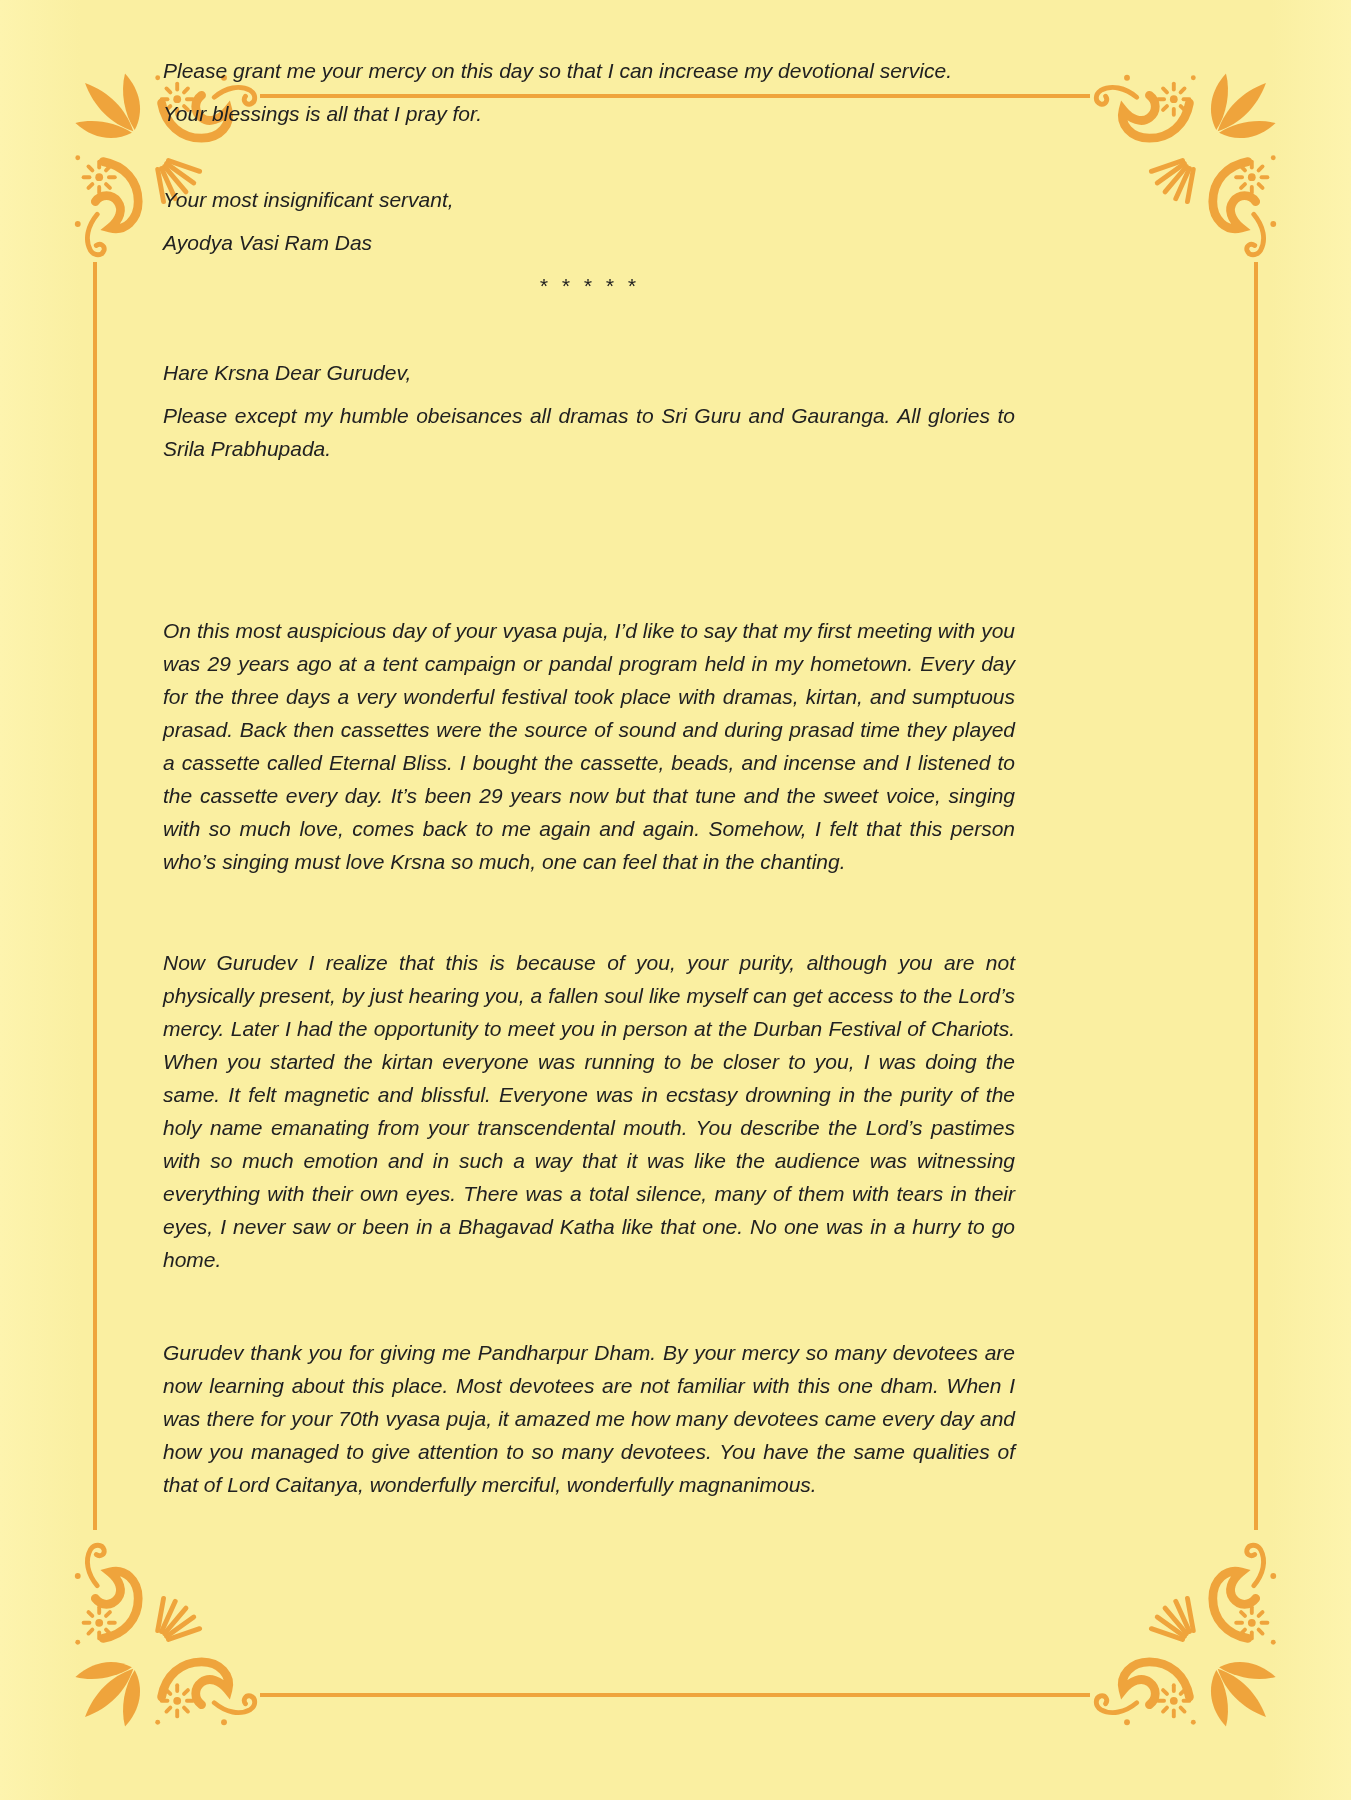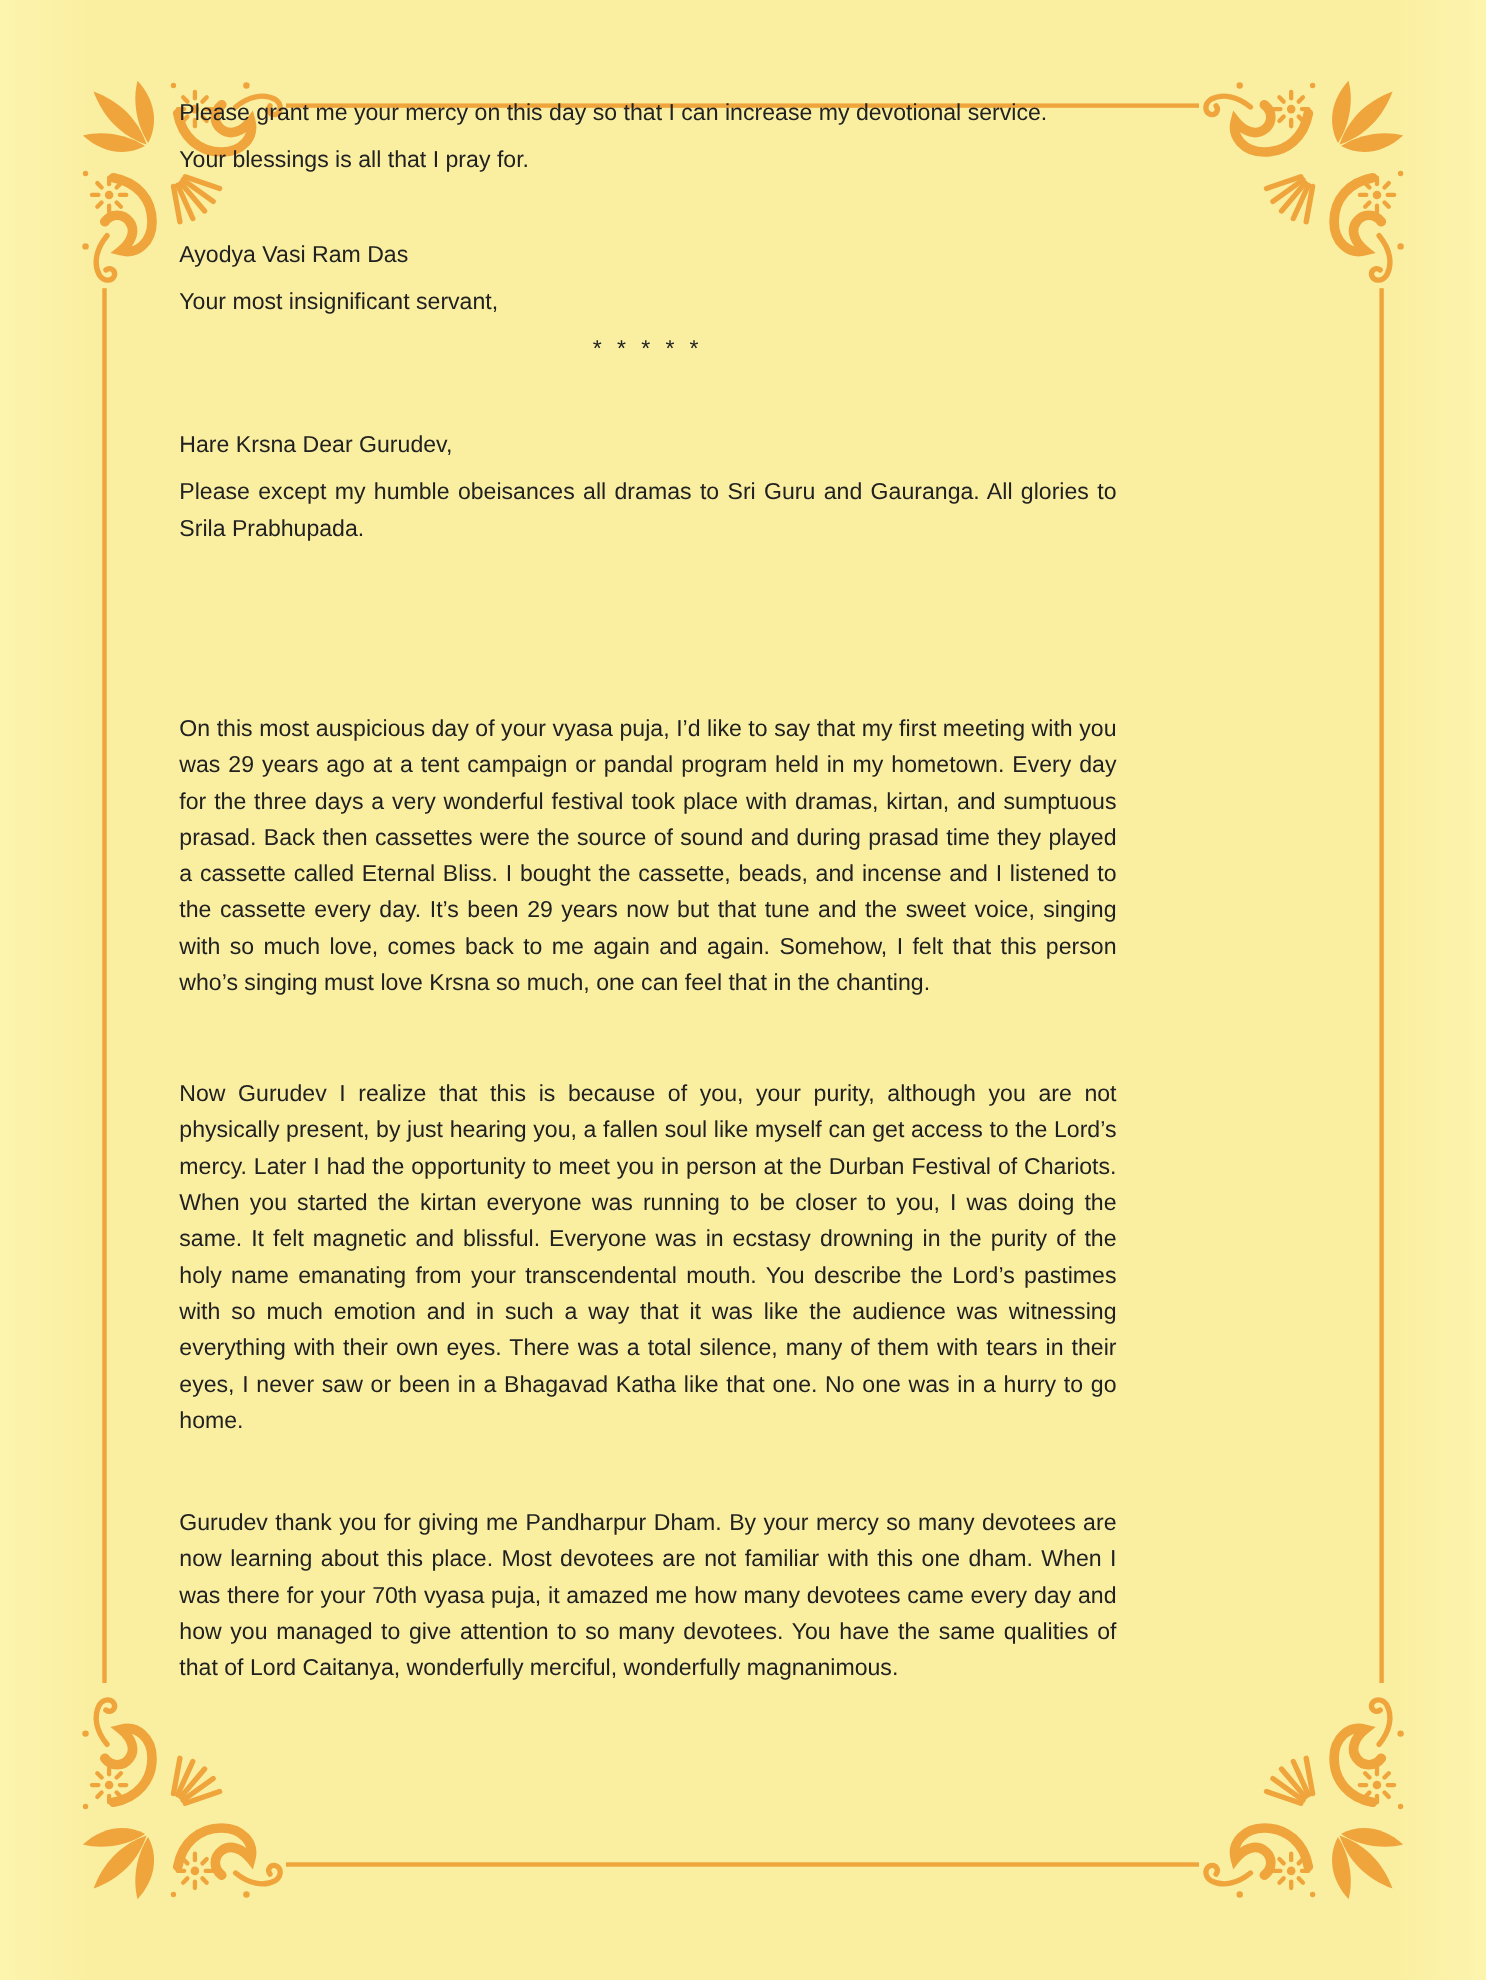--- a/index.html
+++ b/index.html
@@ -31,24 +31,25 @@
   .ornament.tr { left: 1088px; top: 68px;   transform: scaleX(-1); }
   .ornament.bl { left: 68px;   top: 1537px; transform: scaleY(-1); }
   .ornament.br { left: 1088px; top: 1537px; transform: scale(-1,-1); }
 
   
   .content {
     position: absolute;
     left: 163px;
     top: 0;
     width: 852px;
-    padding-top: 86px;
+    padding-top: 54px;
     color: #212121;
     font-size: 21px;
     line-height: 33px;
+    font-style: italic;
   }
   .content p { margin: 0 0 10px 0; }
   .content p.just { text-align: justify; }
   .mb53  { margin-bottom: 53px !important; }
   .mb9   { margin-bottom: 9px  !important; }
   .mb54  { margin-bottom: 54px !important; }
   .mb149 { margin-bottom: 149px !important; }
   .mb68  { margin-bottom: 68px !important; }
   .mb60  { margin-bottom: 60px !important; }
   .stars {
@@ -271,22 +272,22 @@
 
   <div class="bline top"></div>
   <div class="bline bottom"></div>
   <div class="bline left"></div>
   <div class="bline right"></div>
 
   <div class="content">
     <p>Please grant me your mercy on this day so that I can increase my devotional service.</p>
     <p class="mb53">Your blessings is all that I pray for.</p>
 
+    <p>Your most insignificant servant,</p>
     <p>Ayodya Vasi Ram Das</p>
-    <p>Your most insignificant servant,</p>
 
     <p class="stars mb54">* * * * *</p>
 
     <p>Hare Krsna Dear Gurudev,</p>
     <p class="just mb149">Please except my humble obeisances all dramas to Sri Guru and Gauranga. All glories to Srila Prabhupada.</p>
 
     <p class="just mb68">On this most auspicious day of your vyasa puja, I’d like to say that my first meeting with you was 29 years ago at a tent campaign or pandal program held in my hometown. Every day for the three days a very wonderful festival took place with dramas, kirtan, and sumptuous prasad. Back then cassettes were the source of sound and during prasad time they played a cassette called Eternal Bliss. I bought the cassette, beads, and incense and I listened to the cassette every day. It’s been 29 years now but that tune and the sweet voice, singing with so much love, comes back to me again and again. Somehow, I felt that this person who’s singing must love Krsna so much, one can feel that in the chanting.</p>
     <p class="just mb60">Now Gurudev I realize that this is because of you, your purity, although you are not physically present, by just hearing you, a fallen soul like myself can get access to the Lord’s mercy. Later I had the opportunity to meet you in person at the Durban Festival of Chariots. When you started the kirtan everyone was running to be closer to you, I was doing the same. It felt magnetic and blissful. Everyone was in ecstasy drowning in the purity of the holy name emanating from your transcendental mouth. You describe the Lord’s pastimes with so much emotion and in such a way that it was like the audience was witnessing everything with their own eyes. There was a total silence, many of them with tears in their eyes, I never saw or been in a Bhagavad Katha like that one. No one was in a hurry to go home.</p>
     <p class="just">Gurudev thank you for giving me Pandharpur Dham. By your mercy so many devotees are now learning about this place. Most devotees are not familiar with this one dham. When I was there for your 70th vyasa puja, it amazed me how many devotees came every day and how you managed to give attention to so many devotees. You have the same qualities of that of Lord Caitanya, wonderfully merciful, wonderfully magnanimous.</p>
   </div>

